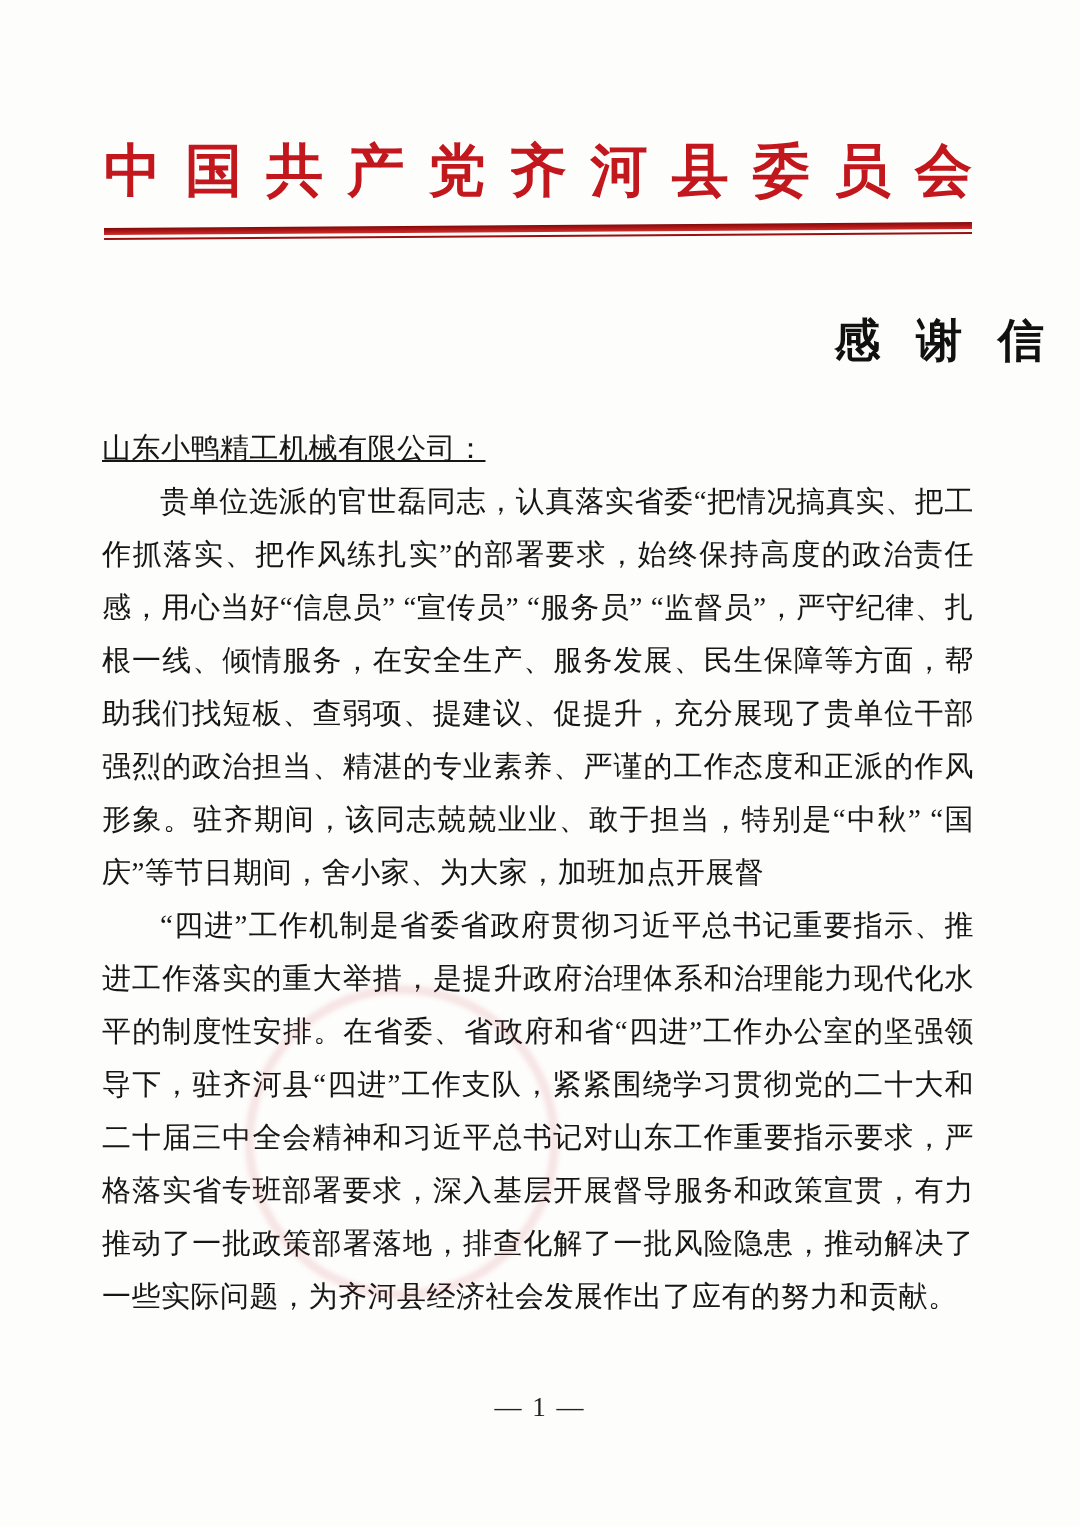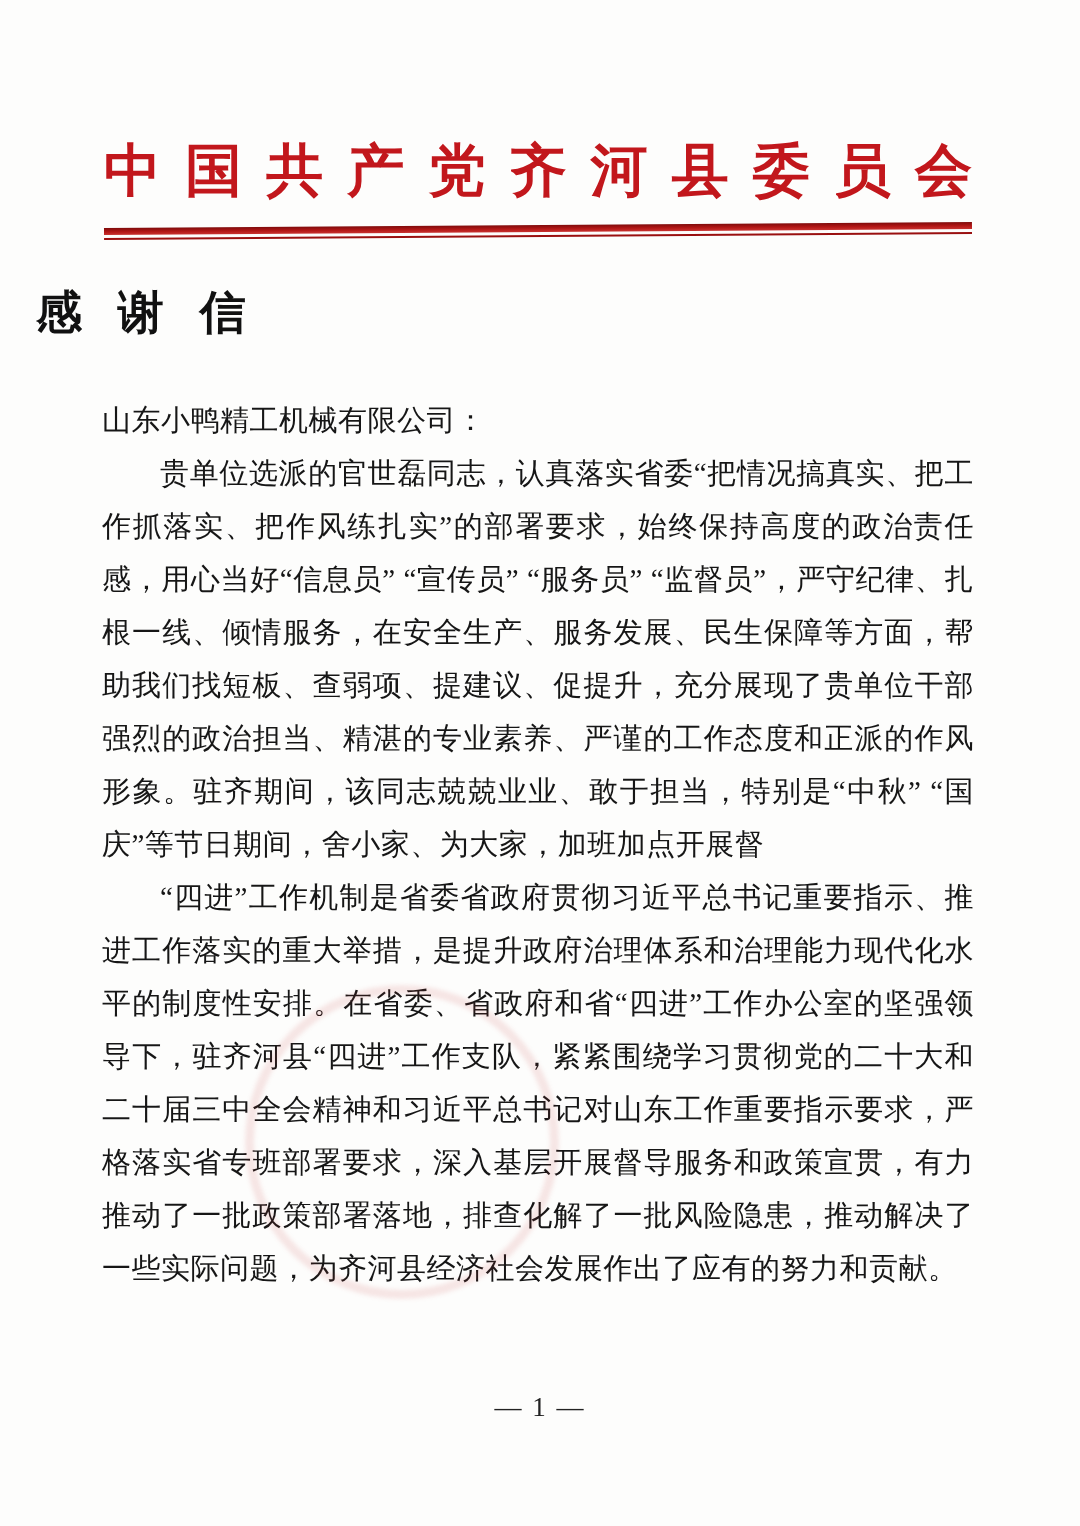--- a/index.html
+++ b/index.html
@@ -42,42 +42,43 @@
     height:7px;
     background:linear-gradient(to bottom,#7e0b0b 0%,#b31716 55%,#c83230 100%);
   }
   .rule-thin{
     height:2px;
     margin-top:3px;
     background:var(--rule-dark);
   }
   
   .title-row{
-    margin-top:50px;
-    text-align:left;
+    margin-top:78px;
+    text-align:right;
   }
   .doc-title{
     display:inline-block;
     font-size:46px;
     font-weight:700;
     letter-spacing:0.78em;
     padding-left:0.78em; 
     line-height:1.15;
     color:#111;
   }
   
   .body{
     margin:54px 106px 0 102px;
     font-size:29px;
     line-height:53px;
     text-align:justify;
     letter-spacing:0.5px;
   }
   .salutation{
     text-indent:0;
+    text-decoration:underline;
   }
   .body p{
     margin:0;
     text-indent:2em;
   }
   
   .stamp{
     position:absolute;
     left:245px;
     top:985px;

